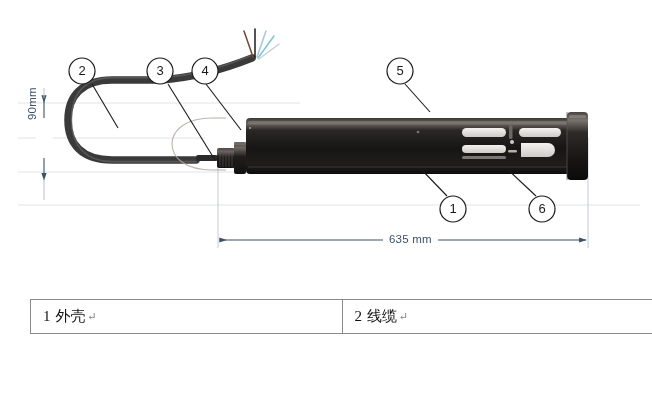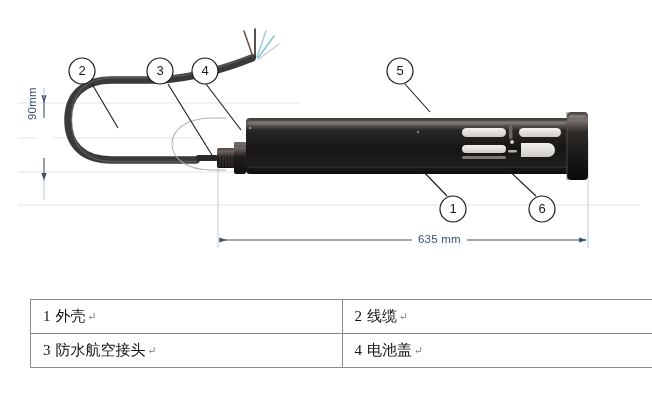--- a/index.html
+++ b/index.html
@@ -46,21 +46,20 @@
     transform: rotate(-90deg);
     transform-origin: left top;
     font-size: 11.5px;
   }
   .dim-horiz {
     left: 383px;
     top: 233px;
     background: #ffffff;
     padding: 0 6px;
     font-size: 11.5px;
-    margin-left: 29px;
   }
 
   
   .callout-num {
     position: absolute;
     width: 28px;
     height: 28px;
     line-height: 28px;
     text-align: center;
     font-family: "Liberation Sans", sans-serif;
@@ -284,22 +283,14 @@
 <table class="legend-table">
   <tbody>
     <tr>
       <td>
         <span class="idx">1</span><span>外壳</span><span class="pilcrow">↵</span>
       </td>
       <td>
         <span class="idx">2</span><span>线缆</span><span class="pilcrow">↵</span>
       </td>
     </tr>
-    <tr>
-      <td>
-        <span class="idx">3</span><span>防水航空接头</span><span class="pilcrow">↵</span>
-      </td>
-      <td>
-        <span class="idx">4</span><span>电池盖</span><span class="pilcrow">↵</span>
-      </td>
-    </tr>
   </tbody>
 </table>
 
 </body></html>

